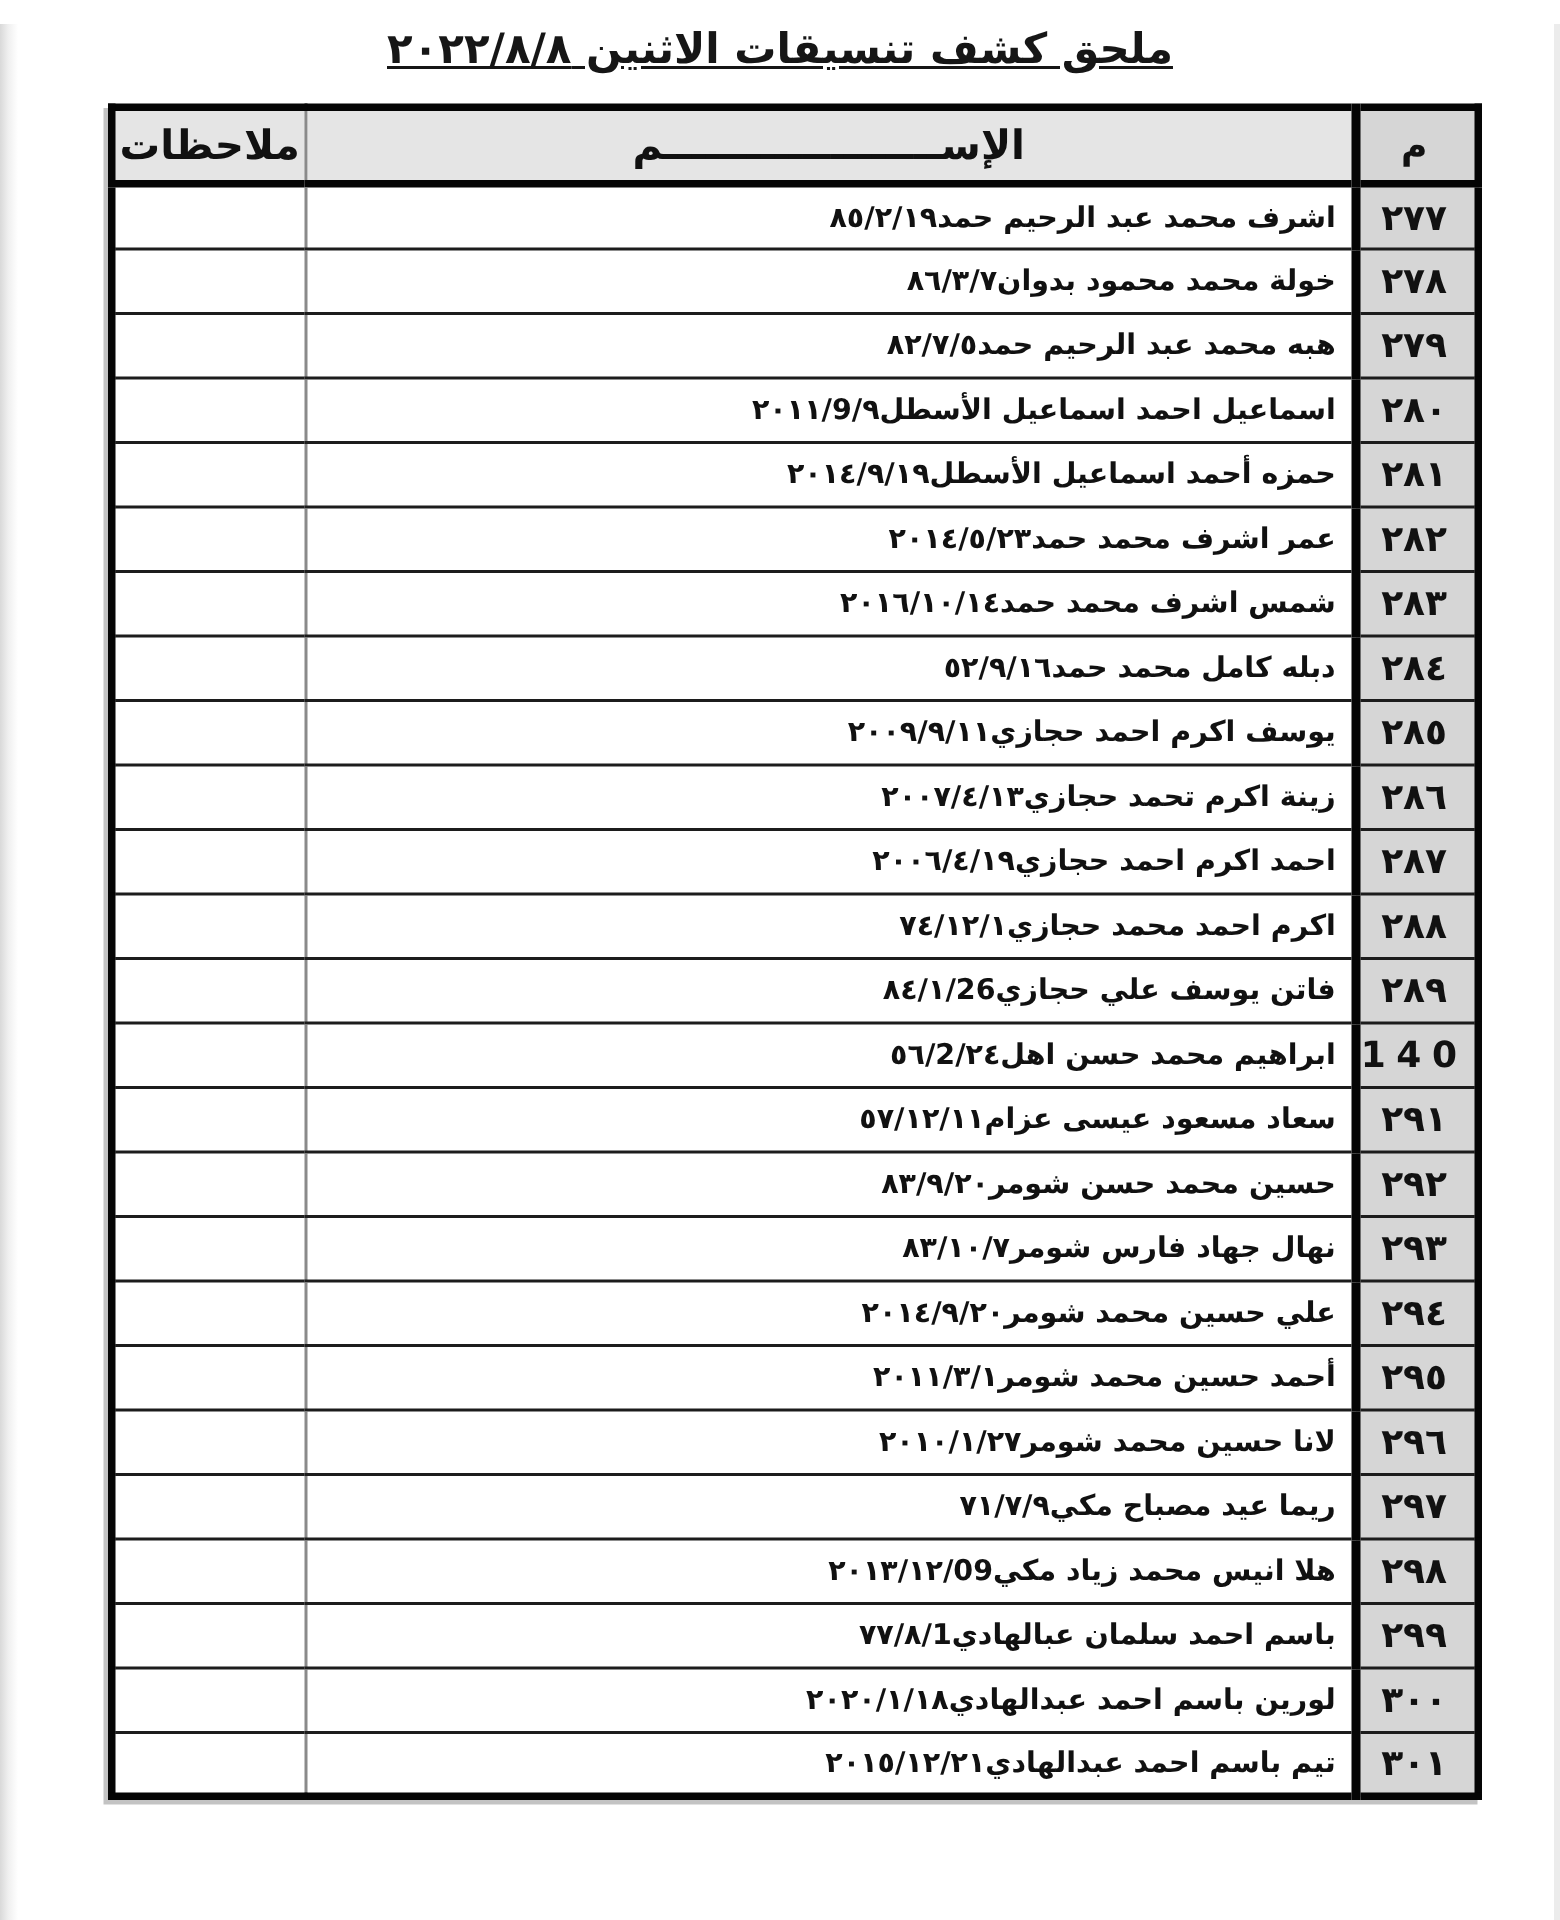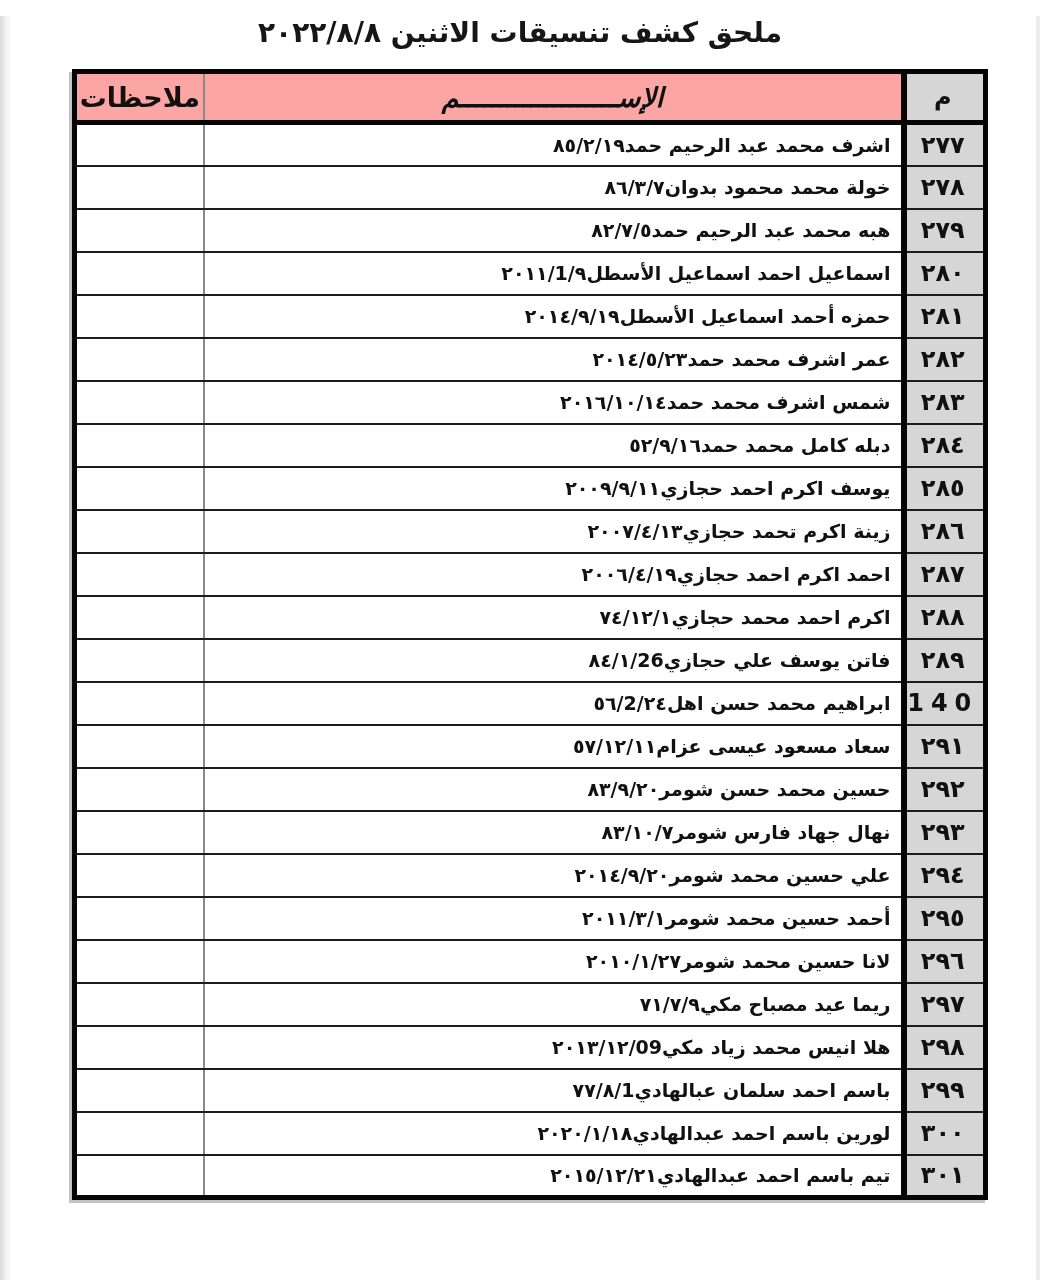--- a/index.html
+++ b/index.html
@@ -25,20 +25,21 @@
     position: absolute; right: 0; top: 0; width: 4px; height: 100%;
     background: #ececec;
   }
   .title {
     margin: 16px 0 0 0;
     text-align: center;
     font-size: 28px;
     font-weight: bold;
     color: #161616;
     letter-spacing: 0.5px;
+    text-decoration: underline;
   }
   table.list {
     border-collapse: collapse;
     table-layout: fixed;
     width: 916px;
     margin: 20px 52px 0 72px;
     background: #ffffff;
     border: 5px solid #050505;
     box-shadow: -3px 3px 0 rgba(145,145,145,0.55);
   }
@@ -47,21 +48,21 @@
   col.c-notes { width: 129px; }
 
   th, td {
     border-top: 2px solid #1c1c1c;
     border-bottom: 2px solid #1c1c1c;
     vertical-align: middle;
     color: #111111;
   }
   thead th {
     height: 51px;
-    background: #fca5a5;
+    background: #e5e5e5;
     font-size: 27px;
     font-weight: bold;
     text-align: center;
     border-bottom: 5px solid #050505;
   }
   tbody td { height: 43px; background: #ffffff; }
 
   
   th.cell-num, td.cell-num {
     background: #d6d6d6;
@@ -77,21 +78,21 @@
     border-left: 2px solid #8a8a8a;
   }
   td.cell-name {
     text-align: right;
     padding: 0 10px 0 4px;
     font-weight: bold;
     font-size: 19px;
     white-space: nowrap;
     overflow: hidden;
   }
-  th.cell-name { white-space: nowrap; overflow: hidden; font-style: italic; }
+  th.cell-name { white-space: nowrap; overflow: hidden; }
   
   td.cell-notes { background: #ffffff; }
 </style>
 </head>
 <body>
 
 <div class="page">
   <div class="edge-left"></div>
   <div class="edge-right"></div>
 
@@ -121,21 +122,21 @@
           <td class="cell-name">خولة محمد محمود بدوان٨٦/٣/٧</td>
           <td class="cell-notes"></td>
         </tr>
         <tr>
           <td class="cell-num">٢٧٩</td>
           <td class="cell-name">هبه محمد عبد الرحيم حمد٨٢/٧/٥</td>
           <td class="cell-notes"></td>
         </tr>
         <tr>
           <td class="cell-num">٢٨٠</td>
-          <td class="cell-name">اسماعيل احمد اسماعيل الأسطل٢٠١١/1/٩</td>
+          <td class="cell-name">اسماعيل احمد اسماعيل الأسطل٢٠١١/9/٩</td>
           <td class="cell-notes"></td>
         </tr>
         <tr>
           <td class="cell-num">٢٨١</td>
           <td class="cell-name">حمزه أحمد اسماعيل الأسطل٢٠١٤/٩/١٩</td>
           <td class="cell-notes"></td>
         </tr>
         <tr>
           <td class="cell-num">٢٨٢</td>
           <td class="cell-name">عمر اشرف محمد حمد٢٠١٤/٥/٢٣</td>

